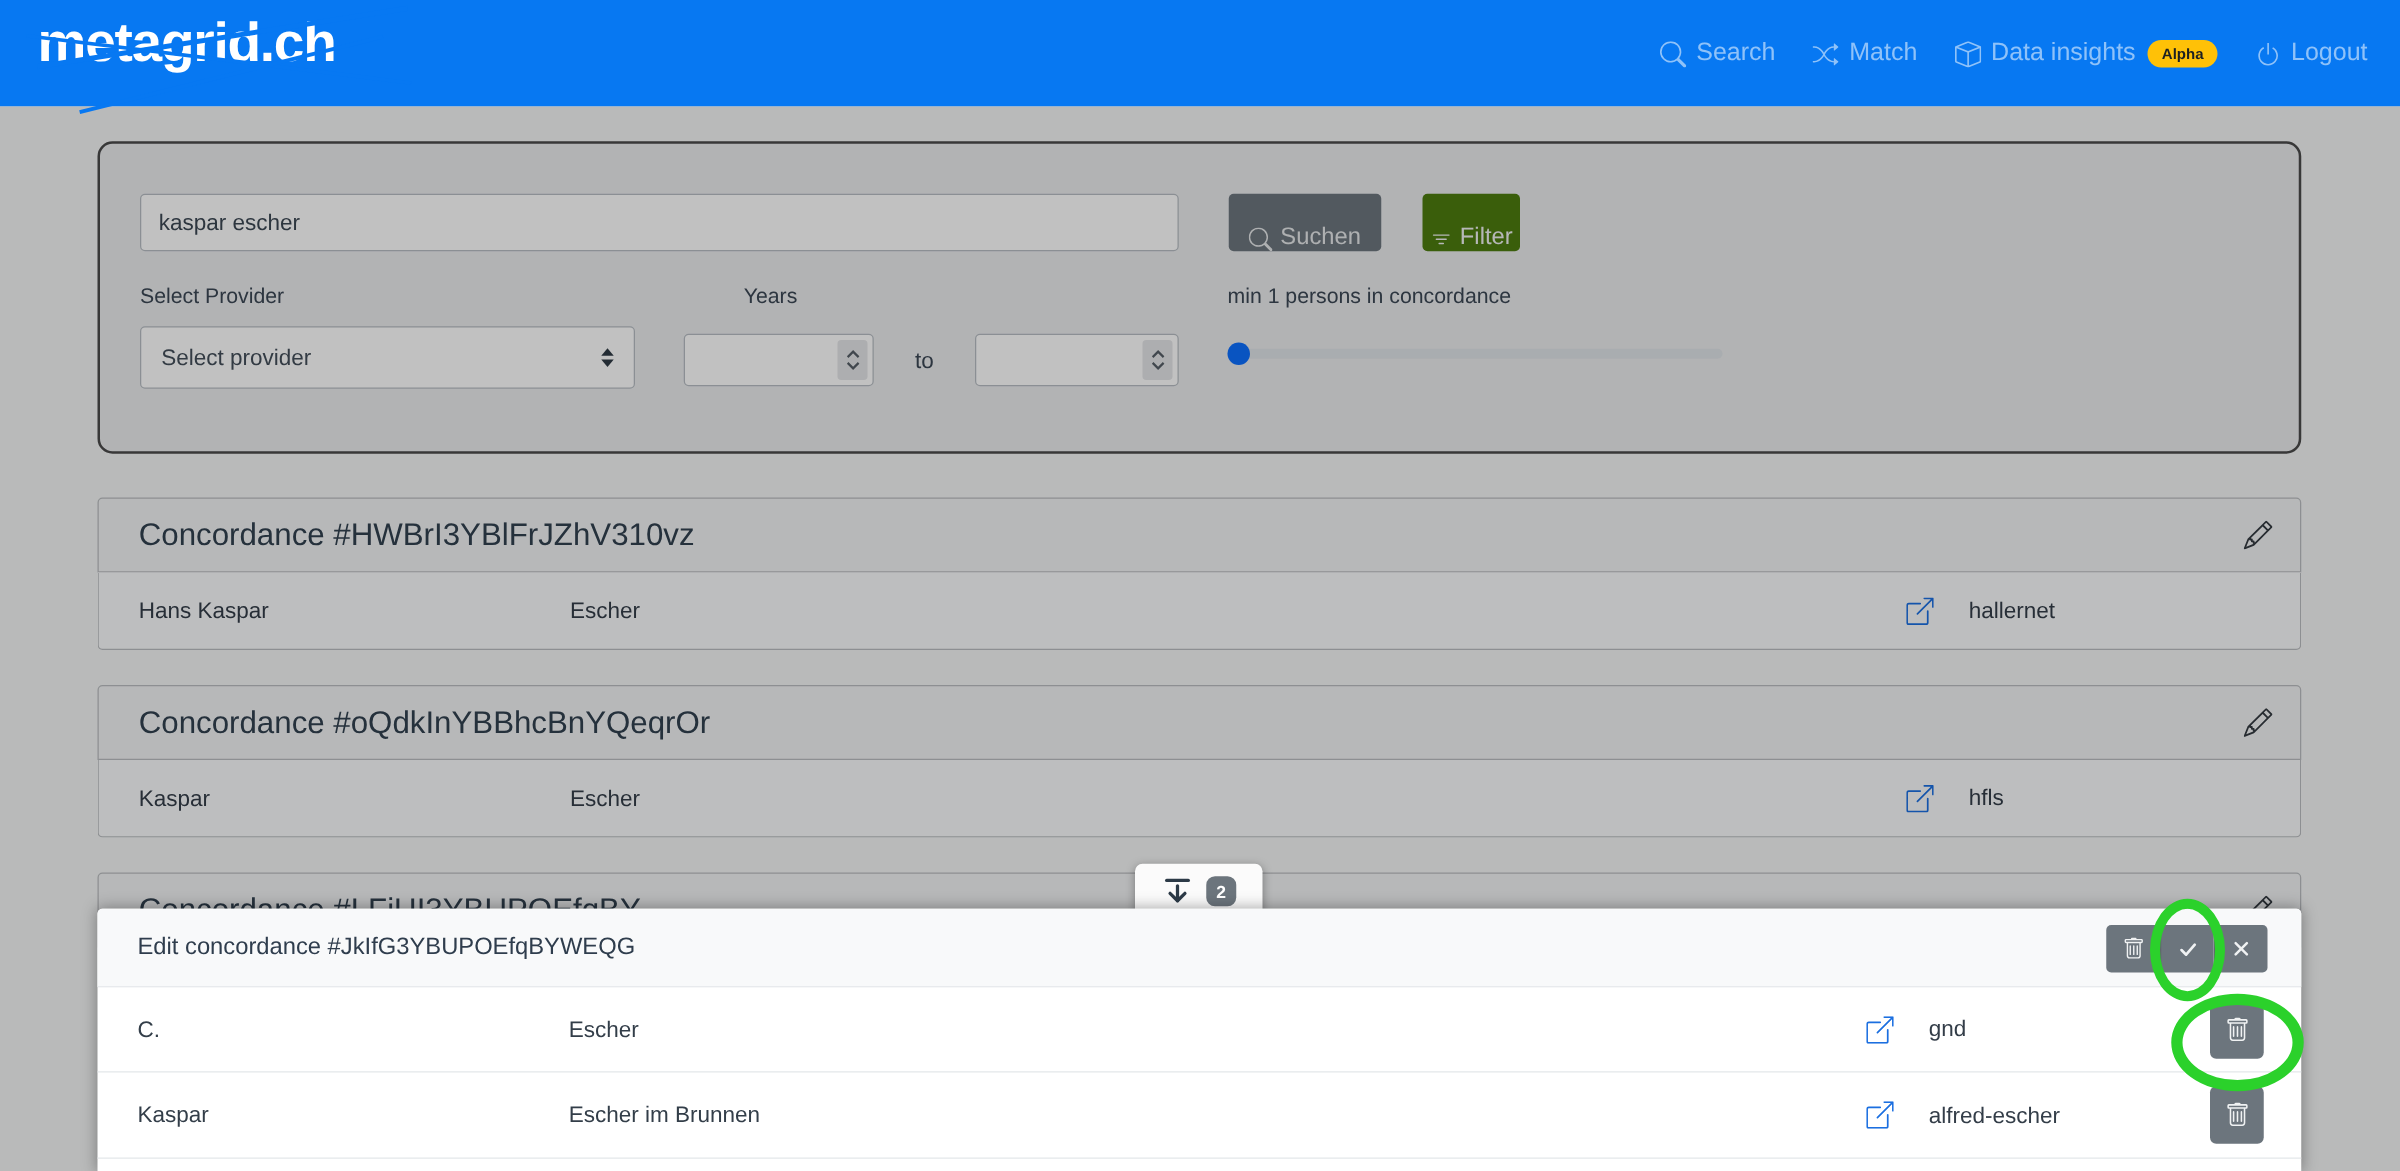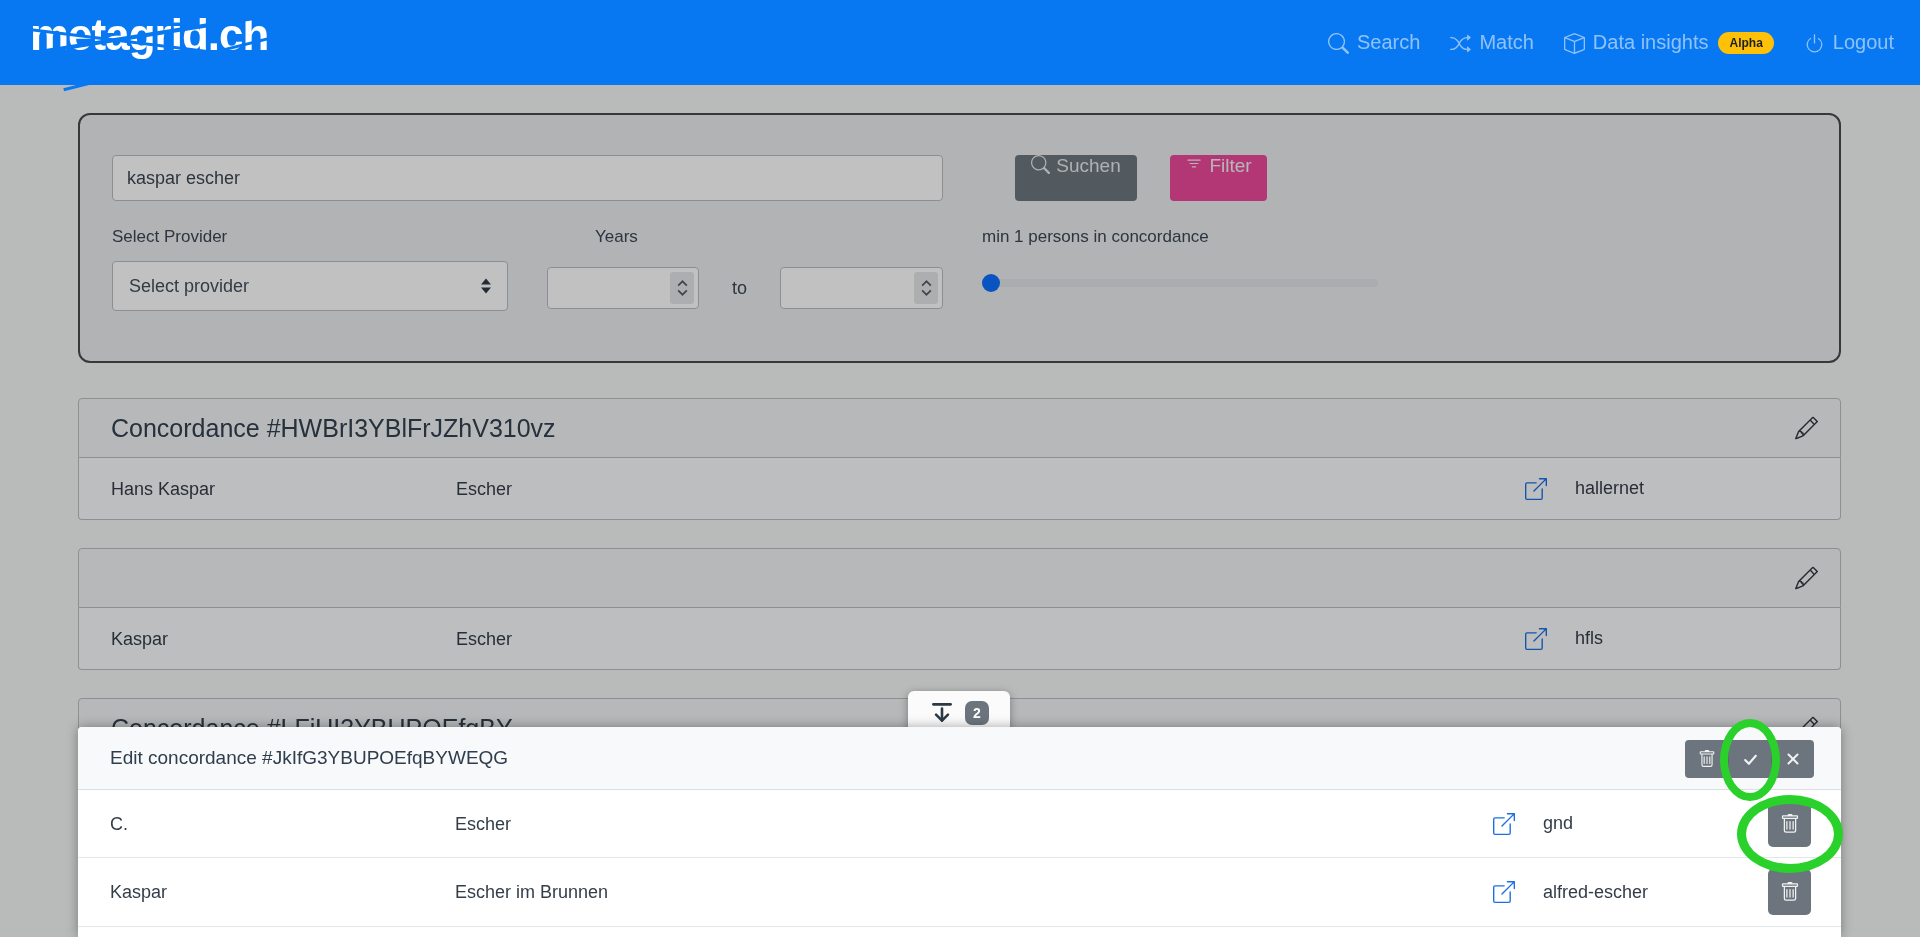--- a/index.html
+++ b/index.html
@@ -16,21 +16,21 @@
   .nav-item { display:flex; align-items:flex-end; gap:8px; cursor:pointer; }
   .nav-item svg { display:block; }
   .badge-alpha { background:#ffc107; color:#1d2023; font-size:12px; font-weight:bold; padding:4px 11px; border-radius:13px; margin-left:2px; }
 
   
   .overlay { position:absolute; left:0; top:85px; width:1920px; height:852px; background:rgba(0,0,0,0.235); z-index:40; }
 
   
   .search-panel { position:absolute; left:78px; top:113px; width:1763px; height:250px; background:#e9eaec; border:2px solid #4a4a4a; border-radius:12px; }
   .text-input { background:#fdfdfd; border:1px solid #b6bcc2; border-radius:4px; font-size:18px; color:#3c4753; padding:0 14px; font-family:"Liberation Sans", sans-serif; }
-  .btn { display:flex; align-items:flex-start; justify-content:center; gap:6px; border:none; border-radius:4px; font-size:19px; cursor:pointer; font-family:"Liberation Sans", sans-serif;margin-left:32px; }
+  .btn { display:flex; align-items:flex-end; justify-content:center; gap:6px; border:none; border-radius:4px; font-size:19px; cursor:pointer; font-family:"Liberation Sans", sans-serif; }
   .lbl { position:absolute; font-size:17px; color:#3b4754; }
   .select-box { position:absolute; background:#fdfdfd; border:1px solid #b6bcc2; border-radius:4px; font-size:18px; color:#434e59; display:flex; align-items:center; padding:0 16px; cursor:pointer; }
   .sel-arrows { position:absolute; right:16px; top:50%; transform:translateY(-50%); display:flex; flex-direction:column; gap:3px; }
   .sel-arrows i { display:block; width:0; height:0; border-left:5px solid transparent; border-right:5px solid transparent; }
   .arr-up { border-bottom:6px solid #2f3a44; }
   .arr-dn { border-top:6px solid #2f3a44; }
   .num-input { position:absolute; background:#fdfdfd; border:1px solid #b6bcc2; border-radius:4px; }
   .spin { position:absolute; right:4px; top:4px; bottom:4px; width:24px; background:#e3e4e6; border-radius:3px; display:flex; flex-direction:column; align-items:center; justify-content:center; gap:2px; color:#555e66; cursor:pointer; }
   .slider-track { position:absolute; background:#dee2e6; border-radius:4px; }
   .slider-thumb { position:absolute; width:18px; height:18px; border-radius:50%; background:#0d6efd; top:-5px; left:0; cursor:pointer; }
@@ -114,21 +114,21 @@
   </div>
 
   <div class="search-panel">
     <input class="text-input" style="position: absolute; left: 32px; top: 40px; width: 831px; height: 46px;" value="kaspar escher">
     <button class="btn" style="position:absolute; left:903px; top:40px; width:122px; height:46px; background:#6c757d; color:#e4e6e8;">
       <span style="line-height:0;"><svg width="19" height="19" viewBox="0 0 16 16" fill="currentColor">
             <path d="M11.742 10.344a6.5 6.5 0 1 0-1.397 1.398h-.001c.03.04.062.078.098.115l3.85 3.85a1 1 0 0 0 1.415-1.414l-3.85-3.85a1.007 1.007 0 0 0-.115-.1zM12 6.5a5.5 5.5 0 1 1-11 0 5.5 5.5 0 0 1 11 0z"></path>
           </svg></span>
       <span>Suchen</span>
     </button>
-    <button class="btn" style="position:absolute; left:1058px; top:40px; width:97px; height:46px; background:#ec4899; color:#eef0f1;">
+    <button class="btn" style="position:absolute; left:1058px; top:40px; width:78px; height:46px; background:#4d7c0f; color:#eef0f1;">
       <span style="line-height:0;"><svg width="18" height="18" viewBox="0 0 16 16" fill="currentColor">
             <path d="M2 4.5a.5.5 0 0 1 .5-.5h11a.5.5 0 0 1 0 1h-11a.5.5 0 0 1-.5-.5zm2 3a.5.5 0 0 1 .5-.5h7a.5.5 0 0 1 0 1h-7a.5.5 0 0 1-.5-.5zm2 3a.5.5 0 0 1 .5-.5h3a.5.5 0 0 1 0 1h-3a.5.5 0 0 1-.5-.5z"></path>
           </svg></span>
       <span>Filter</span>
     </button>
 
     <div class="lbl" style="left:32px; top:112px;">Select Provider</div>
     <div class="select-box" style="left:32px; top:146px; width:396px; height:50px;">
       <span>Select provider</span>
       <span class="sel-arrows">
@@ -181,20 +181,21 @@
               <path fill-rule="evenodd" d="M8.636 3.5a.5.5 0 0 0-.5-.5H1.5A1.5 1.5 0 0 0 0 4.5v10A1.5 1.5 0 0 0 1.5 16h10a1.5 1.5 0 0 0 1.5-1.5V7.864a.5.5 0 0 0-1 0V14.5a.5.5 0 0 1-.5.5h-10a.5.5 0 0 1-.5-.5v-10a.5.5 0 0 1 .5-.5h6.636a.5.5 0 0 0 .5-.5z"></path>
               <path fill-rule="evenodd" d="M16 .5a.5.5 0 0 0-.5-.5h-5a.5.5 0 0 0 0 1h3.793L6.146 9.146a.5.5 0 1 0 .708.708L15 1.707V5.5a.5.5 0 0 0 1 0v-5z"></path>
             </svg></span>
         <span>hallernet</span>
       </span>
     </div>
   </div>
 
   <div class="card" style="top:548px;">
     <div class="card-header">
+      <span>Concordance #oQdkInYBBhcBnYQeqrOr</span>
       <span class="pencil-btn"><svg width="23" height="23" viewBox="0 0 16 16" fill="currentColor">
             <path d="M12.146.146a.5.5 0 0 1 .708 0l3 3a.5.5 0 0 1 0 .708l-10 10a.5.5 0 0 1-.168.11l-5 2a.5.5 0 0 1-.65-.65l2-5a.5.5 0 0 1 .11-.168l10-10zM11.207 2.5 13.5 4.793 14.793 3.5 12.5 1.207 11.207 2.5zm1.586 3L10.5 3.207 4 9.707V10h.5a.5.5 0 0 1 .5.5v.5h.5a.5.5 0 0 1 .5.5v.5h.293l6.5-6.5zm-9.761 5.175-.106.106-1.528 3.821 3.821-1.528.106-.106A.5.5 0 0 1 5 12.5V12h-.5a.5.5 0 0 1-.5-.5V11h-.5a.5.5 0 0 1-.468-.325z"></path>
           </svg></span>
     </div>
     <div class="card-row">
       <span class="cell" style="left:32px;">Kaspar</span>
       <span class="cell" style="left:377px;">Escher</span>
       <span class="provider-link" style="left:1446px;">
         <span style="line-height:0;"><svg width="22" height="22" viewBox="0 0 16 16" fill="currentColor">
               <path fill-rule="evenodd" d="M8.636 3.5a.5.5 0 0 0-.5-.5H1.5A1.5 1.5 0 0 0 0 4.5v10A1.5 1.5 0 0 0 1.5 16h10a1.5 1.5 0 0 0 1.5-1.5V7.864a.5.5 0 0 0-1 0V14.5a.5.5 0 0 1-.5.5h-10a.5.5 0 0 1-.5-.5v-10a.5.5 0 0 1 .5-.5h6.636a.5.5 0 0 0 .5-.5z"></path>

